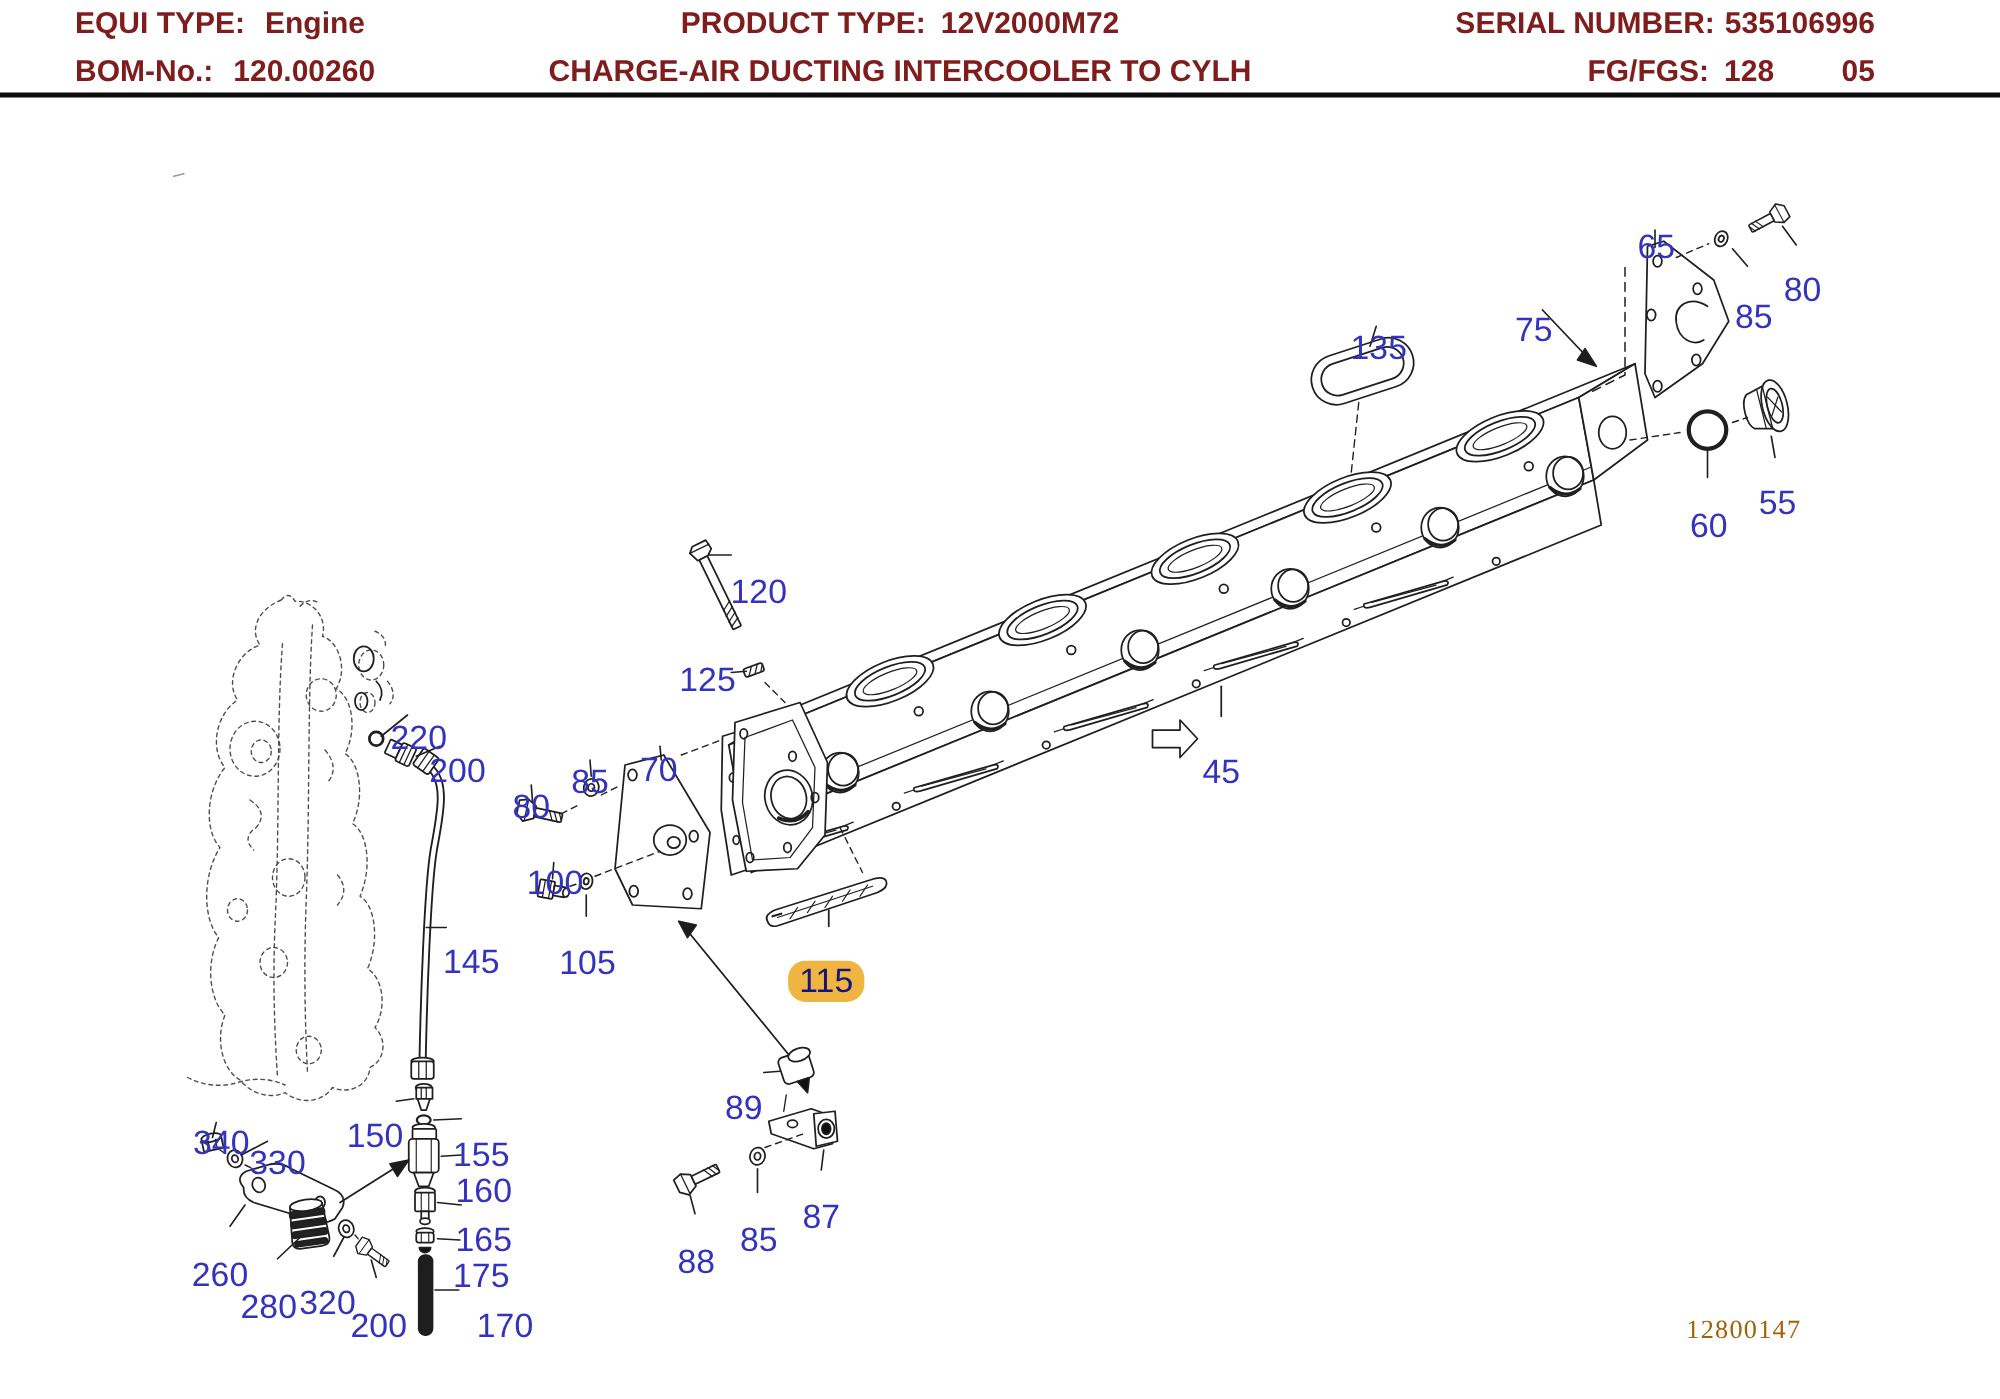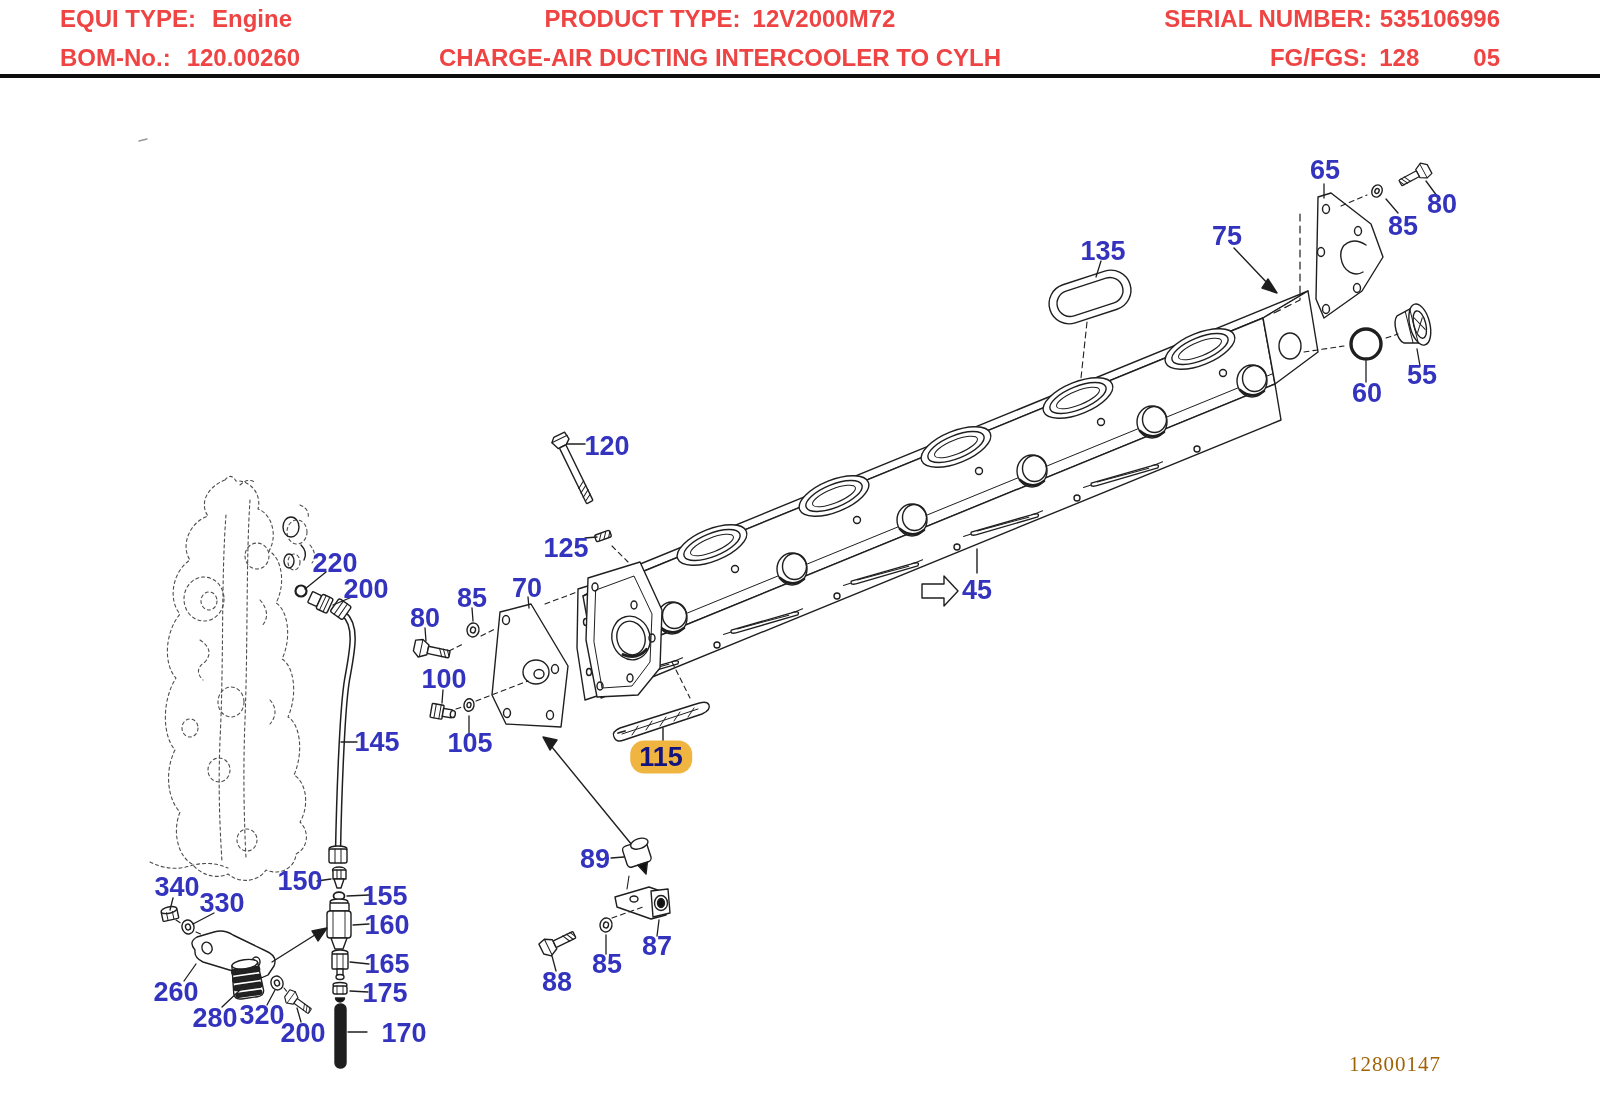--- a/index.html
+++ b/index.html
@@ -1,33 +1,33 @@
 <!DOCTYPE html>
 <html style="--label-color: #3333BE; --hl-color: #F0B541;"><head>
 <meta charset="utf-8">
 <style>
   html,body{margin:0;padding:0}
   body{
     width:1600px;height:1119px;position:relative;background:#ffffff;
     font-family:"Liberation Sans",sans-serif;overflow:hidden;
   }
-  .hdr{position:absolute;font-weight:bold;font-size:24px;color:#ef4444;white-space:nowrap;display:flex}
+  .hdr{position:absolute;font-weight:bold;font-size:24px;color:#7f1d1d;white-space:nowrap;display:flex}
   .hdr .v{margin-left:16px}
   .hdr.center{left:720px;transform:translateX(-50%)}
   .hdr.right{right:100px}
   .row1{top:5px}
   .row2{top:44px}
   .fg-page{margin-left:54px}
   .rule{position:absolute;top:74px;left:0;width:1600px;height:4px;background:#0d0d0d}
   #diagram-svg{position:absolute;left:0;top:0}
   #callout-layer{position:absolute;left:0;top:0;width:1600px;height:1119px;pointer-events:none}
   .callout{
     position:absolute;transform:translate(-50%,-50%);
-    font-weight:bold;font-size:27px;line-height:1;white-space:nowrap;
-    color:var(--label-color,#3333BE);pointer-events:auto;
+    font-weight:normal;font-size:27px;line-height:1;white-space:nowrap;
+    color:var(--label-color,#3333BE);pointer-events:auto;margin-top:28px;
   }
   .callout.hl{
     background:var(--hl-color,#F0B541);
     color:#14147E;padding:3px 9px;border-radius:14px;
   }
   .drawno{
     position:absolute;left:1395px;top:1064px;transform:translate(-50%,-50%);
     font-size:21px;color:#a16207;letter-spacing:1px;font-family:Liberation Serif, serif;
   }
 </style>
@@ -404,21 +404,21 @@
 
 <div id="callout-layer">
     <span class="callout" style="left: 1325px; top: 170px;">65</span>
     <span class="callout" style="left: 1403px; top: 226px;">85</span>
     <span class="callout" style="left: 1442px; top: 204px;">80</span>
     <span class="callout" style="left: 1227px; top: 236px;">75</span>
     <span class="callout" style="left: 1103px; top: 251px;">135</span>
     <span class="callout" style="left: 1367px; top: 393px;">60</span>
     <span class="callout" style="left: 1422px; top: 375px;">55</span>
     <span class="callout" style="left: 607px; top: 446px;">120</span>
-    <span class="callout" style="left: 566px; top: 548px;">125</span>
+    <span class="callout" style="left: 566px; top: 516px;">125</span>
     <span class="callout" style="left: 527px; top: 588px;">70</span>
     <span class="callout" style="left: 472px; top: 598px;">85</span>
     <span class="callout" style="left: 425px; top: 618px;">80</span>
     <span class="callout" style="left: 444px; top: 679px;">100</span>
     <span class="callout" style="left: 470px; top: 743px;">105</span>
     <span class="callout" style="left: 977px; top: 590px;">45</span>
     <span class="callout hl" style="left: 661px; top: 757px;">115</span>
     <span class="callout" style="left: 335px; top: 563px; text-align: right;">220</span>
     <span class="callout" style="left: 366px; top: 589px;">200</span>
     <span class="callout" style="left: 377px; top: 742px;">145</span>

